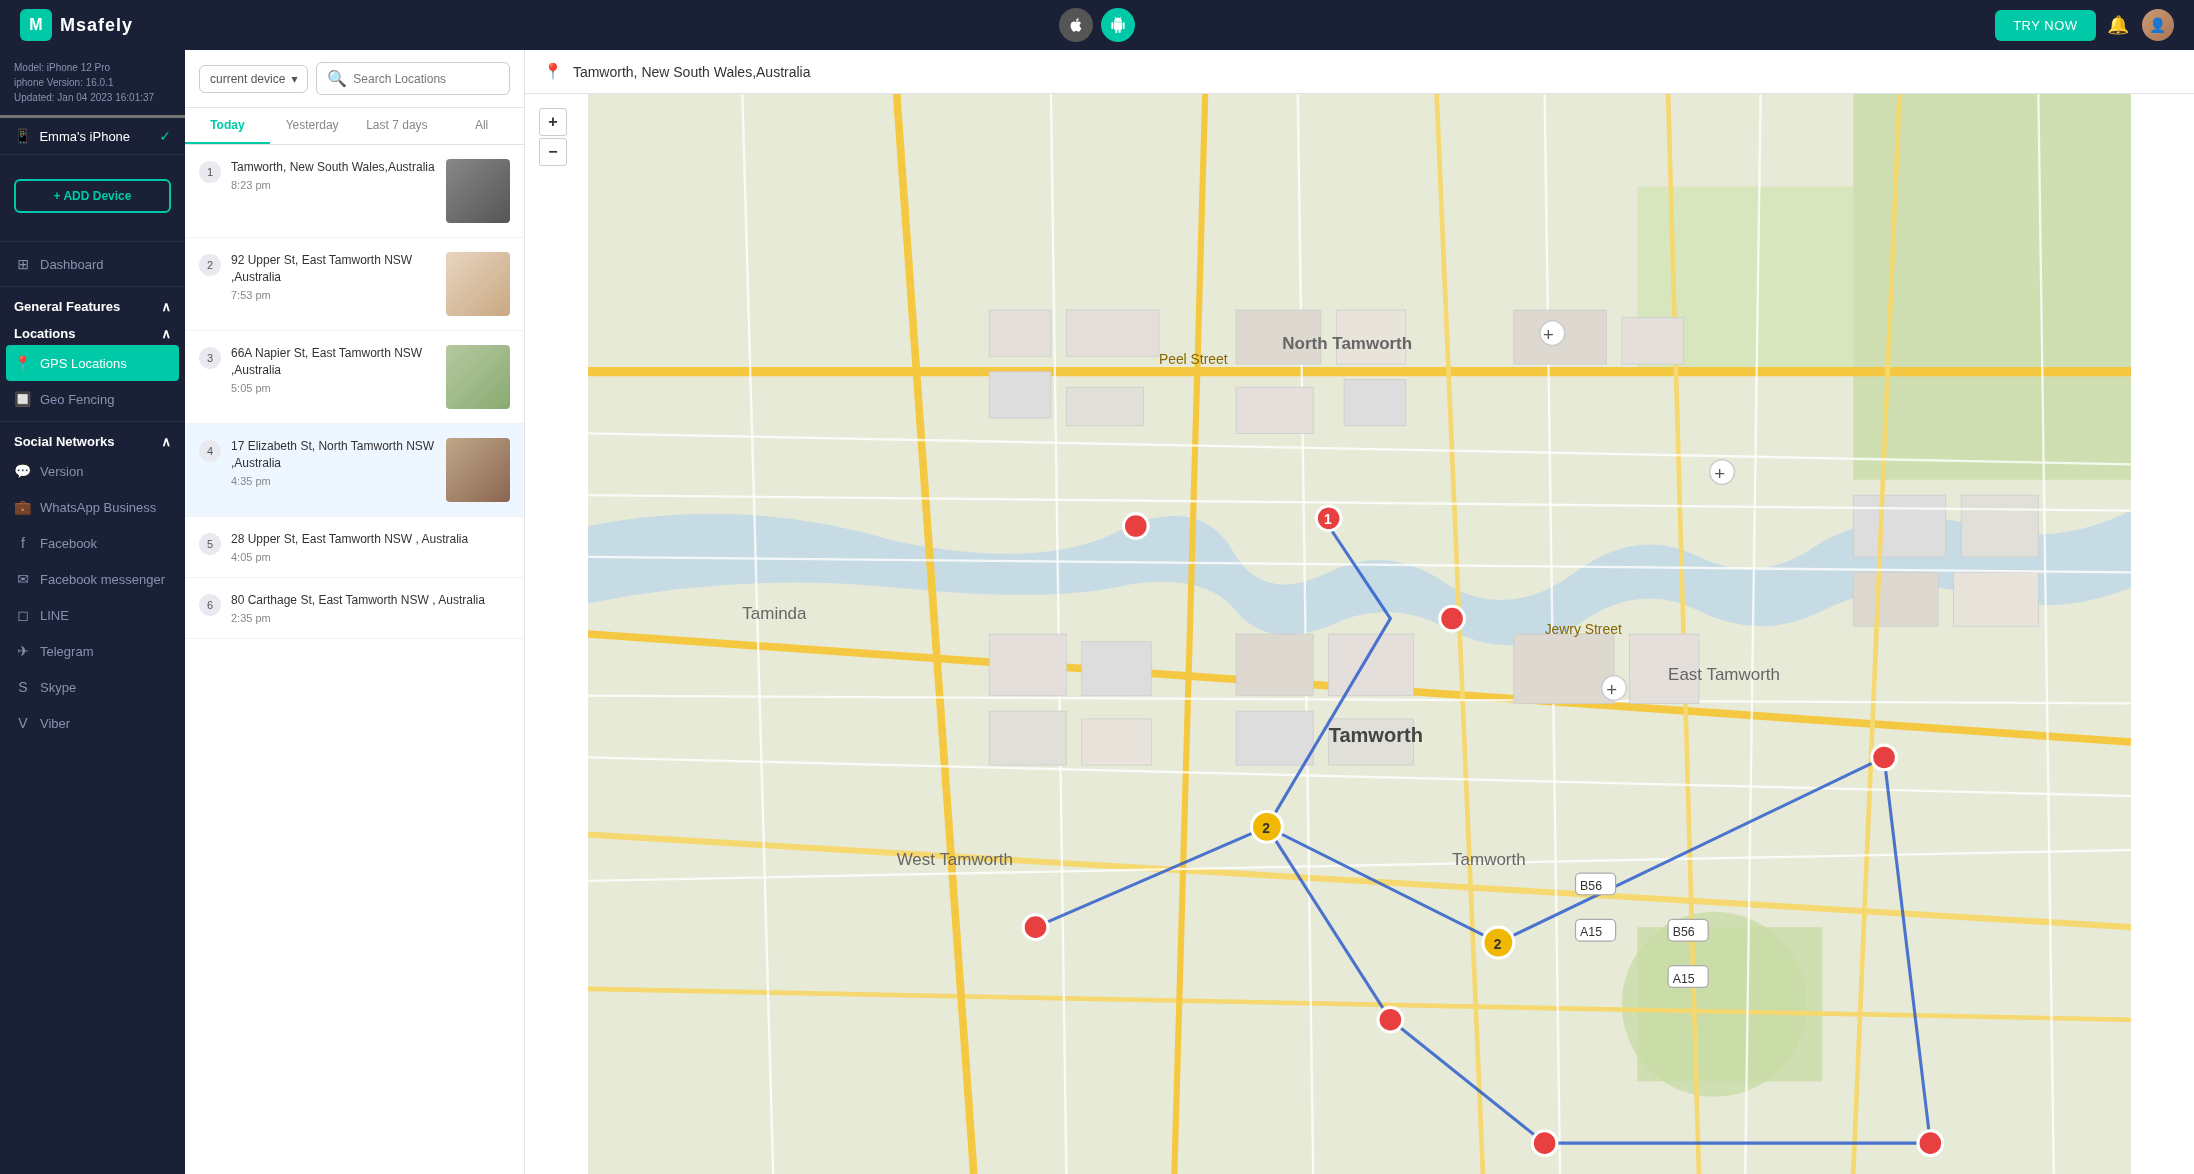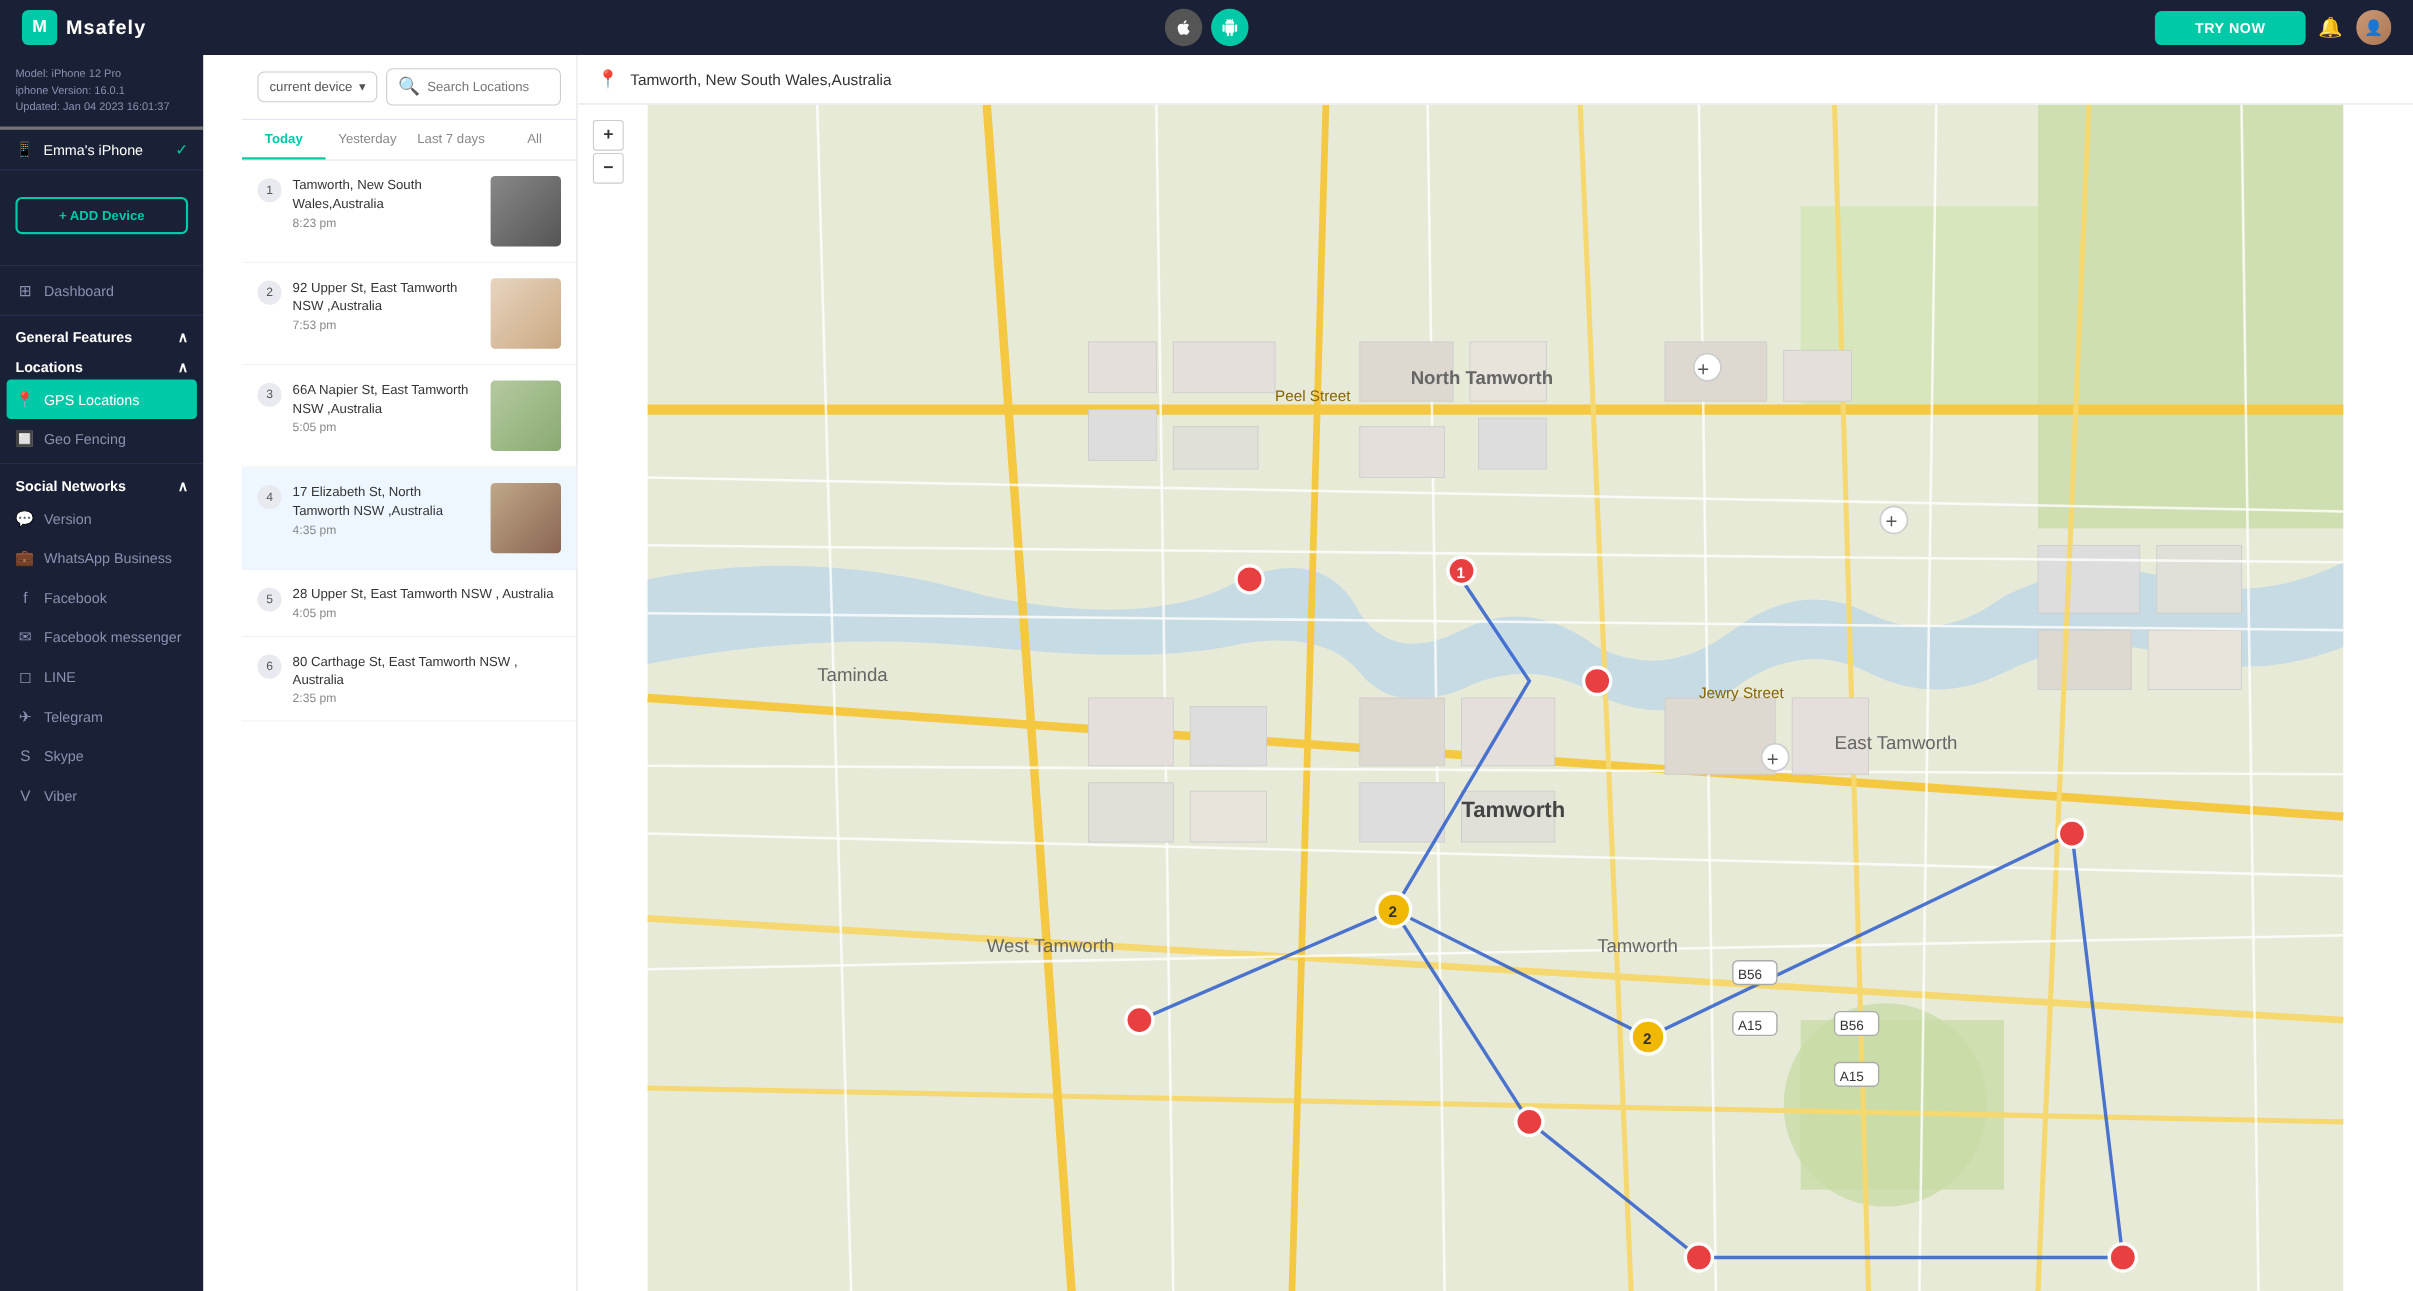--- a/index.html
+++ b/index.html
@@ -63,24 +63,24 @@
     .platform-btn.android { background: #00c9a7; color: white; }
     .navbar-right {
       display: flex;
       align-items: center;
       gap: 12px;
     }
     .try-now-btn {
       background: #00c9a7;
       color: white;
       border: none;
-      padding: 8px 36px;
+      padding: 8px 18px;
       border-radius: 6px;
       font-size: 13px;
-      font-weight: 700;
+      font-weight: 400;
       cursor: pointer;
       letter-spacing: 0.5px;
     }
     .notification-icon {
       color: white;
       font-size: 18px;
       cursor: pointer;
     }
     .avatar {
       width: 32px;
@@ -220,21 +220,20 @@
     }
 
     
     .location-panel {
       width: 340px;
       background: white;
       border-right: 1px solid #e0e4ea;
       display: flex;
       flex-direction: column;
       flex-shrink: 0;
-      padding-left: 35px;
     }
     .location-search-bar {
       padding: 12px 14px;
       border-bottom: 1px solid #e0e4ea;
       display: flex;
       align-items: center;
       gap: 8px;
     }
     .device-selector {
       background: white;

